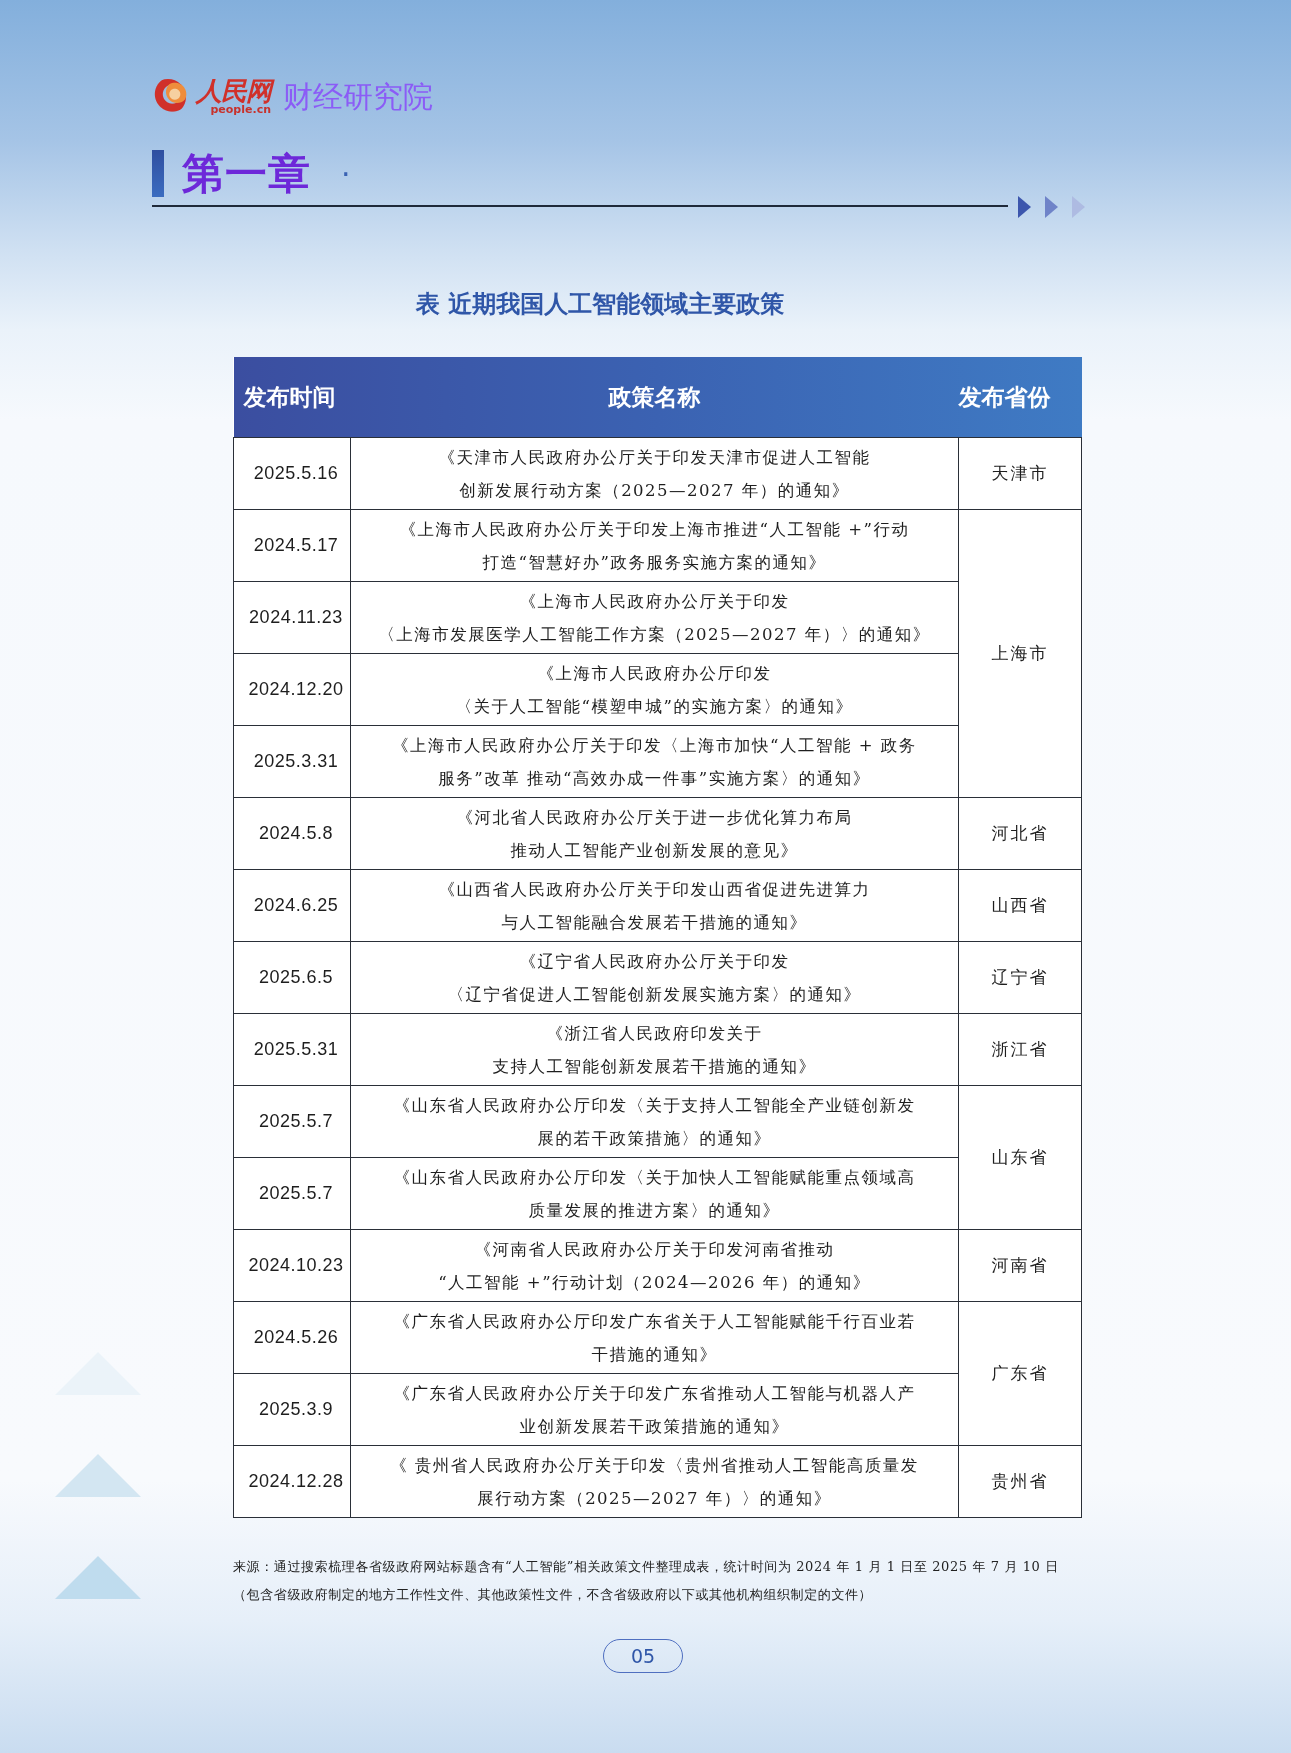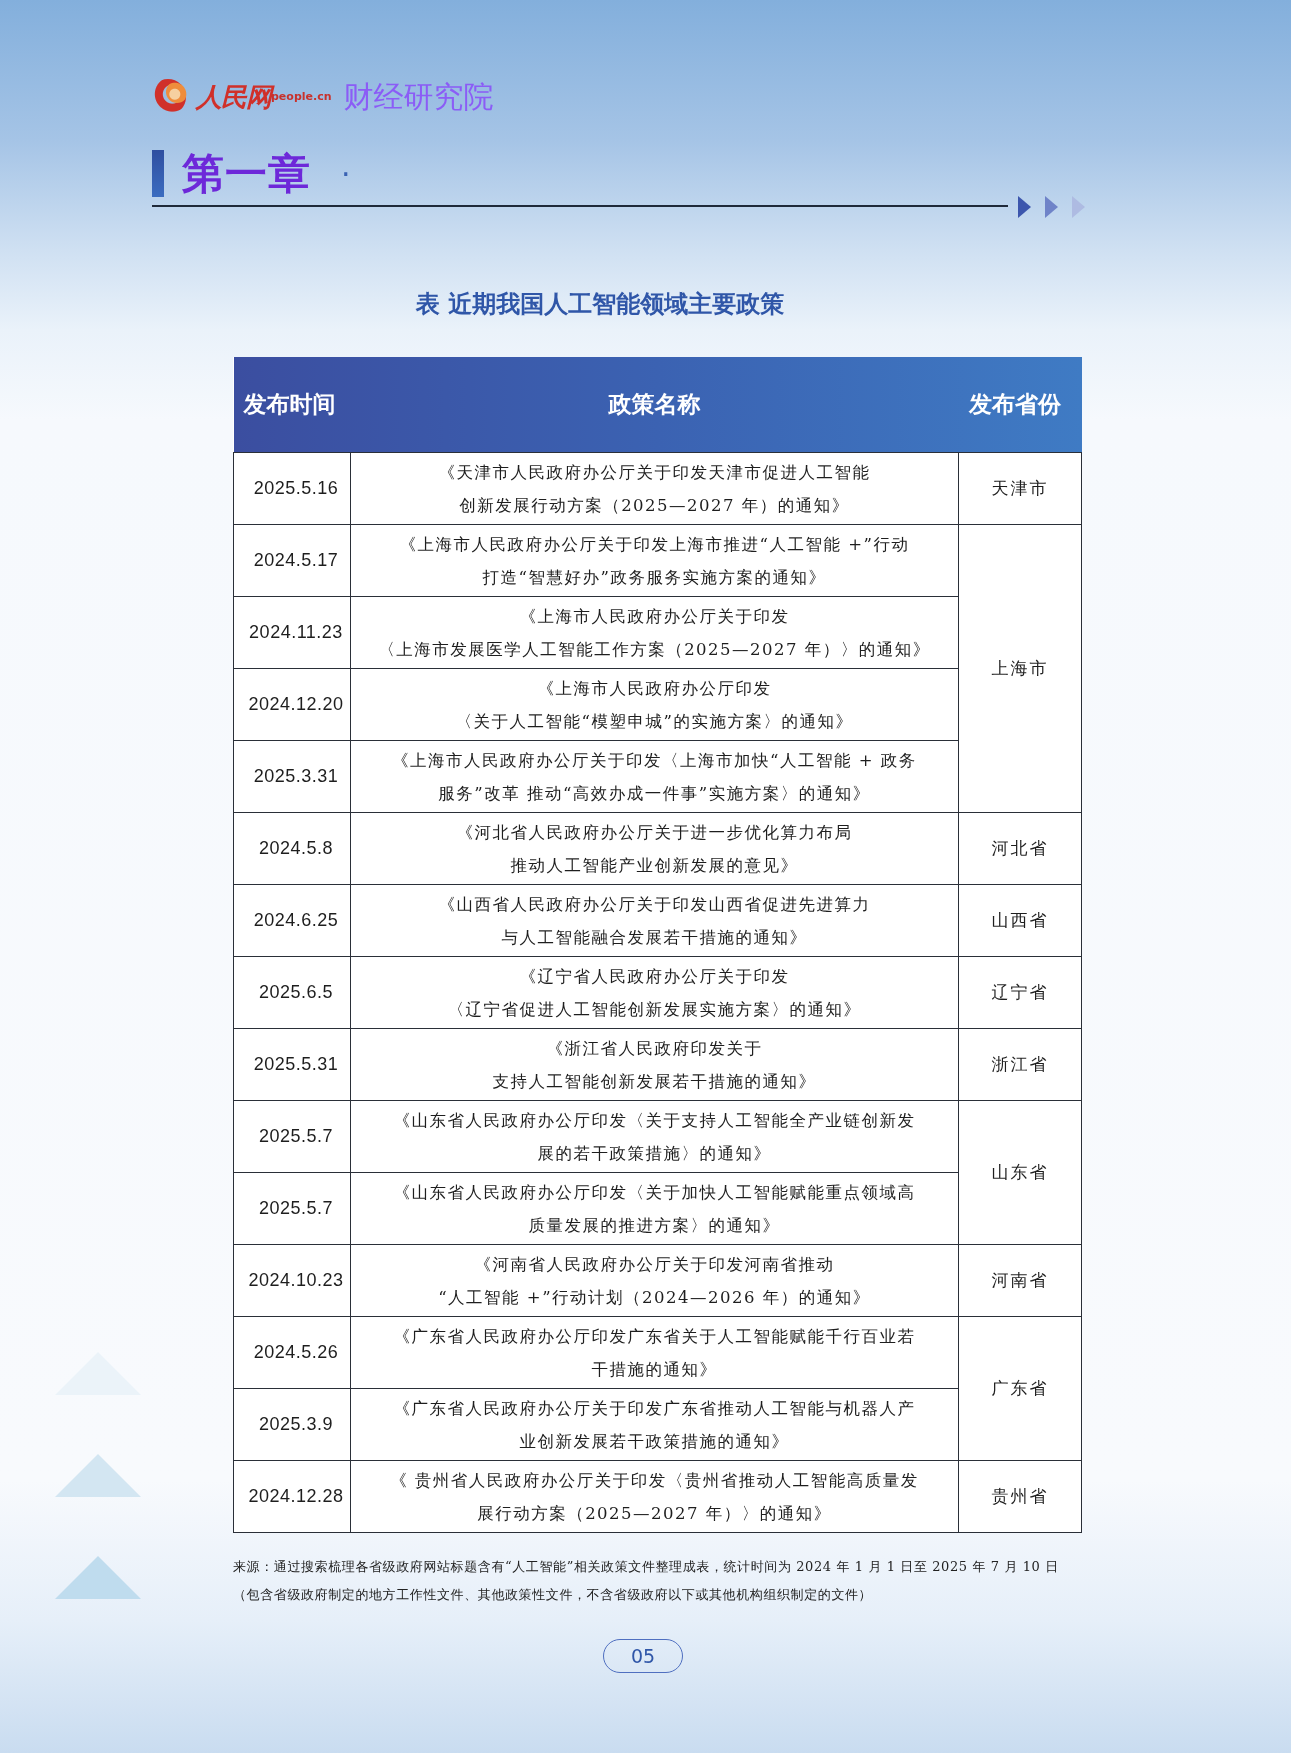--- a/index.html
+++ b/index.html
@@ -10,21 +10,21 @@
   }
   .abs { position: absolute; }
 
   
   .logo { left: 150px; top: 72px; height: 50px; display: flex; align-items: center; }
   .logo-mark { width: 40px; height: 40px; position: relative; margin-right: 6px; }
   .logo-mark .ring { position: absolute; left: 0; top: 2px; width: 36px; height: 36px; border-radius: 50%;
     background: radial-gradient(circle at 62% 42%, transparent 0 9px, #d0302a 10px 17px, transparent 18px); }
   .logo-mark .sun { position: absolute; left: 16px; top: 4px; width: 22px; height: 22px; border-radius: 50%;
     background: radial-gradient(circle at 40% 60%, #f6d0a0 0 5px, #ef8d3c 6px 11px, transparent 12px); }
-  .logo-text { display: flex; flex-direction: row; align-items: center; margin-right: 12px; }
+  .logo-text { display: flex; flex-direction: column; align-items: flex-end; margin-right: 12px; }
   .logo-cn { font-family: "DejaVu Serif", serif; font-style: italic; font-weight: bold; font-size: 26px; color: #d0302a; line-height: 26px; letter-spacing: -1px; }
   .logo-en { font-family: "DejaVu Sans", sans-serif; font-size: 11px; color: #c8312b; font-weight: bold; line-height: 12px; }
   .logo-inst { font-family: "DejaVu Sans", sans-serif; font-size: 30px; color: #8b5cf6; letter-spacing: 0px; }
 
   
   .chap-bar { left: 152px; top: 150px; width: 12px; height: 47px; background: linear-gradient(180deg, #2f4fa0, #3b6cc0); }
   .chap { left: 182px; top: 148px; height: 52px; display: flex; align-items: center; }
   .chap-num { font-family: "DejaVu Sans", sans-serif; font-weight: bold; font-size: 42px; color: #6d28d9; letter-spacing: 1px; }
   .chap-dot { font-family: "DejaVu Sans", sans-serif; font-size: 30px; color: #3a62b3; margin: 0 20px 0 30px; }
   .chap-title { font-family: "DejaVu Sans", sans-serif; font-size: 42px; color: #4a72c0; letter-spacing: 2px; }
@@ -32,25 +32,25 @@
   .arrows { left: 1018px; top: 196px; display: flex; gap: 14px; }
   .arrow { width: 0; height: 0; border-top: 11px solid transparent; border-bottom: 11px solid transparent; border-left: 13px solid #3c56ad; }
   .arrow.a2 { border-left-color: #6f83c8; }
   .arrow.a3 { border-left-color: #aebbe2; }
 
   
   .tbl-title { left: 0; width: 1200px; top: 288px; text-align: center; font-family: "DejaVu Sans", sans-serif; font-weight: bold; font-size: 24px; color: #2f56a8; }
 
   
   .tbl { left: 233px; top: 357px; width: 848px; border-collapse: collapse; background: #ffffff; table-layout: fixed; }
-  .tbl th { height: 95px; color: #ffffff; font-family: "DejaVu Serif", serif; font-weight: bold; font-size: 23px; padding: 0; }
+  .tbl th { height: 80px; color: #ffffff; font-family: "DejaVu Serif", serif; font-weight: bold; font-size: 23px; padding: 0; }
   .tbl thead tr { background: linear-gradient(90deg, #3b4ea0 0%, #3b62b2 50%, #3f7bc4 100%); }
   .tbl th.c1 { text-align: left; padding-left: 10px; }
   .tbl th.c2 { text-align: center; }
-  .tbl th.c3 { text-align: center; padding-right: 10px; }
+  .tbl th.c3 { text-align: left; padding-right: 10px; }
   .tbl td { border: 1.5px solid #2a2f38; height: 71px; padding: 0; font-size: 17px; color: #1e1e1e; text-align: center; }
   .tbl td.date { font-family: "Liberation Sans Narrow", "Liberation Sans", sans-serif; font-size: 18px; padding-left: 8px; letter-spacing: 0.5px; }
   .tbl td.name { text-align: center; line-height: 33px; letter-spacing: 1.5px; font-family: "DejaVu Serif", serif; font-size: 16.5px; }
   .tbl td.prov { text-align: center; letter-spacing: 2px; font-family: "DejaVu Serif", serif; font-size: 17px; }
   .tbl td.name span { display: block; }
 
   
   .note { left: 233px; top: 1553px; width: 852px; font-family: "DejaVu Serif", serif; font-size: 13px; line-height: 28px; color: #222; letter-spacing: 0.6px; }
 
   

